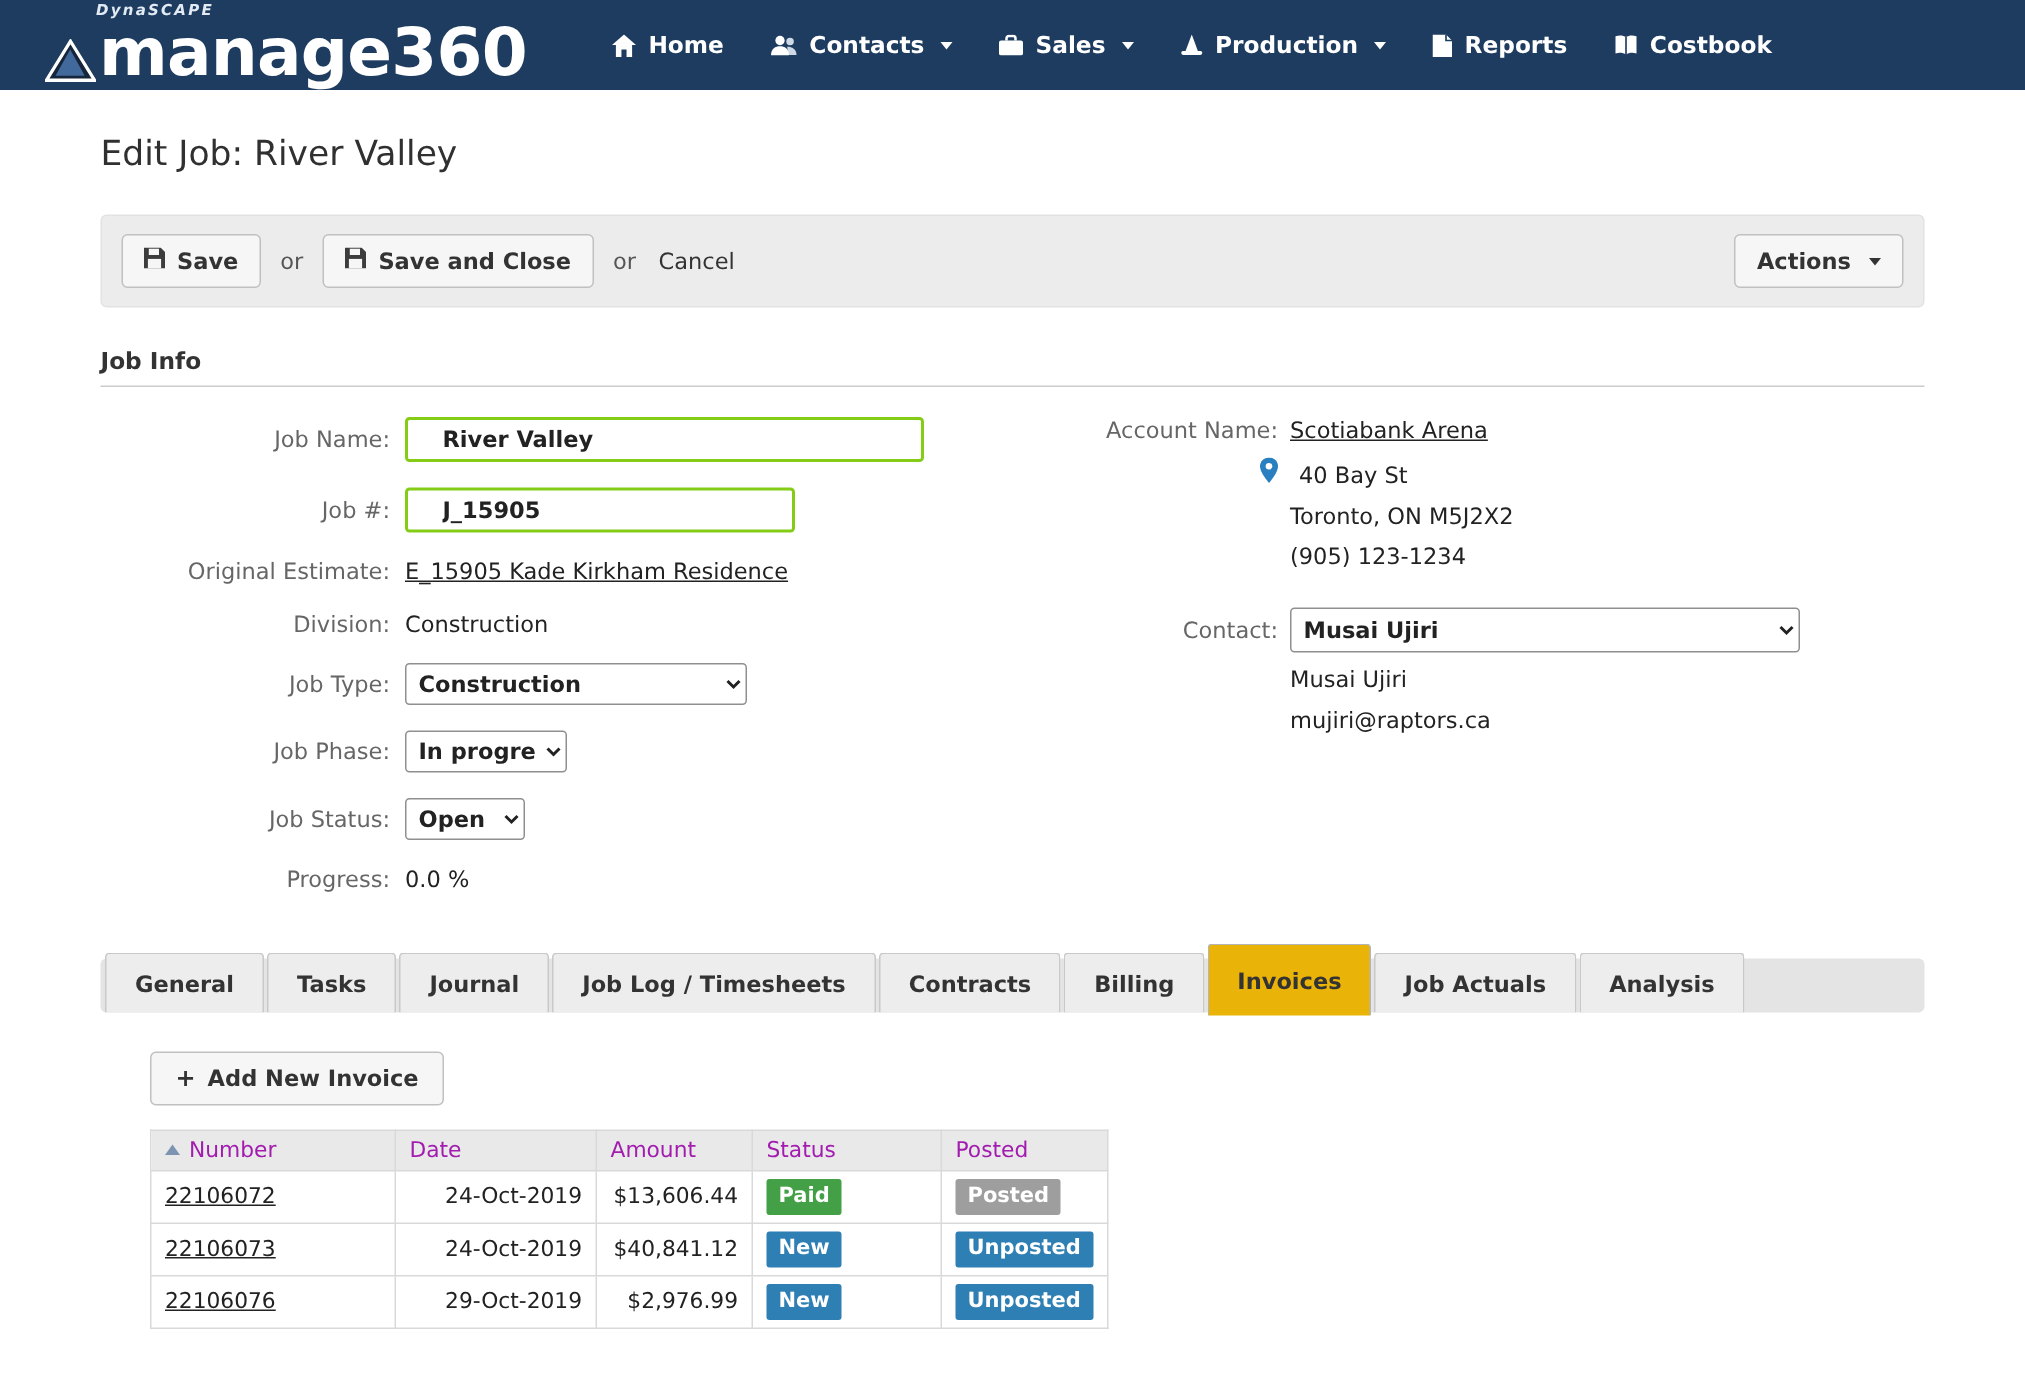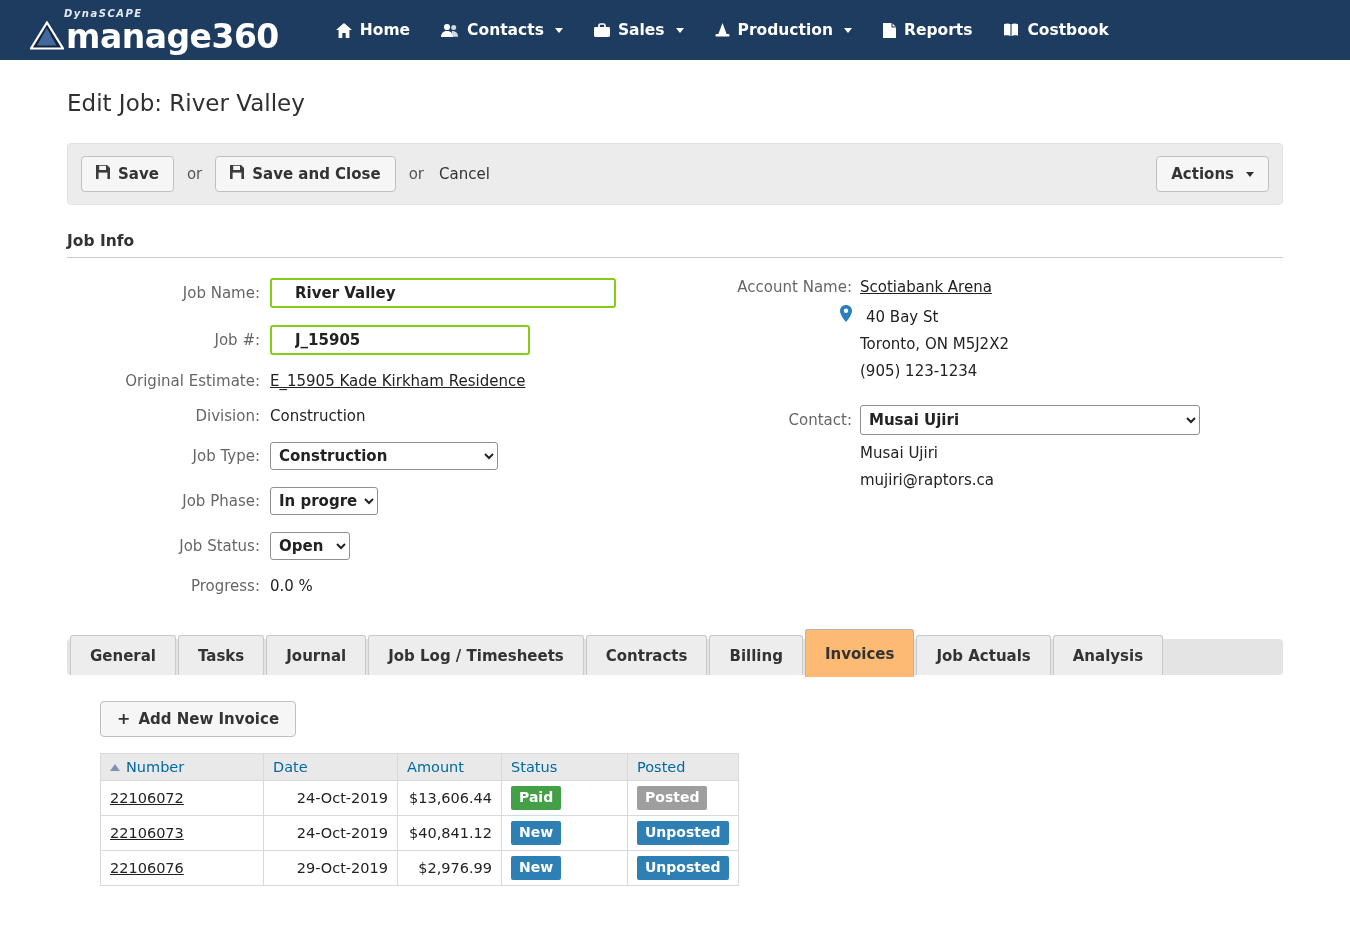--- a/index.html
+++ b/index.html
@@ -14,21 +14,21 @@
   .navbar {
     height:60px; background:#1e3c60; display:flex; align-items:center;
     padding:0 30px; gap:31px;
   }
   .brand { display:flex; flex-direction:column; color:#fff; margin-right:26px; cursor:pointer; }
   .brand-top {
     font-size:10px; font-weight:bold; font-style:italic; letter-spacing:1.5px;
     color:#e2eaf4; margin-left:34px; margin-bottom:1px;
   }
   .brand-main { display:flex; align-items:flex-end; line-height:1; }
-  .brand-main .wordmark { font-size:33px; font-weight:bold; color:#fff; letter-spacing:-0.5px; margin-left:2px; }
+  .brand-main .wordmark { font-size:44px; font-weight:bold; color:#fff; letter-spacing:-0.5px; margin-left:2px; }
   .nav-item {
     display:flex; align-items:center; gap:8px; color:#fff;
     font-weight:bold; font-size:15.5px; cursor:pointer; white-space:nowrap;
   }
   .nav-item .icn { display:flex; align-items:center; }
   .caret-down {
     display:inline-block; width:0; height:0; margin-left:3px;
     border-left:4px solid transparent; border-right:4px solid transparent;
     border-top:5px solid #fff;
   }
@@ -100,36 +100,36 @@
     margin:44px 67px 0; background:#e4e4e4; border-radius:4px;
     display:flex; align-items:flex-end; height:36px; padding:0 2px;
   }
   .tab {
     height:40px; display:flex; align-items:center; padding:0 19px;
     background:#ededed; border:1px solid #c9c9c9; border-bottom:none;
     border-radius:3px 3px 0 0; margin:0 1px; font-size:15px; font-weight:bold;
     color:#333; cursor:pointer; white-space:nowrap;
   }
   .tab.active {
-    background:#fdba74; height:48px; margin-bottom:-2px; position:relative; z-index:2;
+    background:#eab308; height:48px; margin-bottom:-2px; position:relative; z-index:2;
     border-color:#b5b5b5;
   }
 
   
   .tab-content { margin:0 67px; padding-left:33px; }
   .add-btn { margin-top:26px; padding:8px 16px; }
   .plus-glyph { font-weight:bold; font-size:16px; color:#333; line-height:1; }
 
   table.inv-table {
     margin-top:16px; border-collapse:collapse; table-layout:fixed;
     font-size:14.5px;
   }
   .inv-table th, .inv-table td { border:1px solid #d9d9d9; padding:5px 9px; overflow:hidden; }
   .inv-table thead th {
-    background:#e9e9e9; color:#0369a1; font-weight:normal; text-align:left; cursor:pointer;
+    background:#e9e9e9; color:#a21caf; font-weight:normal; text-align:left; cursor:pointer;
   }
   .col-number { width:163px; }
   .col-date   { width:134px; }
   .col-amount { width:104px; }
   .col-status { width:126px; }
   .col-posted { width:94px;  }
   td.cell-date, td.cell-amount { text-align:right; color:#222; }
   .sort-asc {
     display:inline-block; width:0; height:0; margin-right:6px; vertical-align:1px;
     border-left:5px solid transparent; border-right:5px solid transparent;

